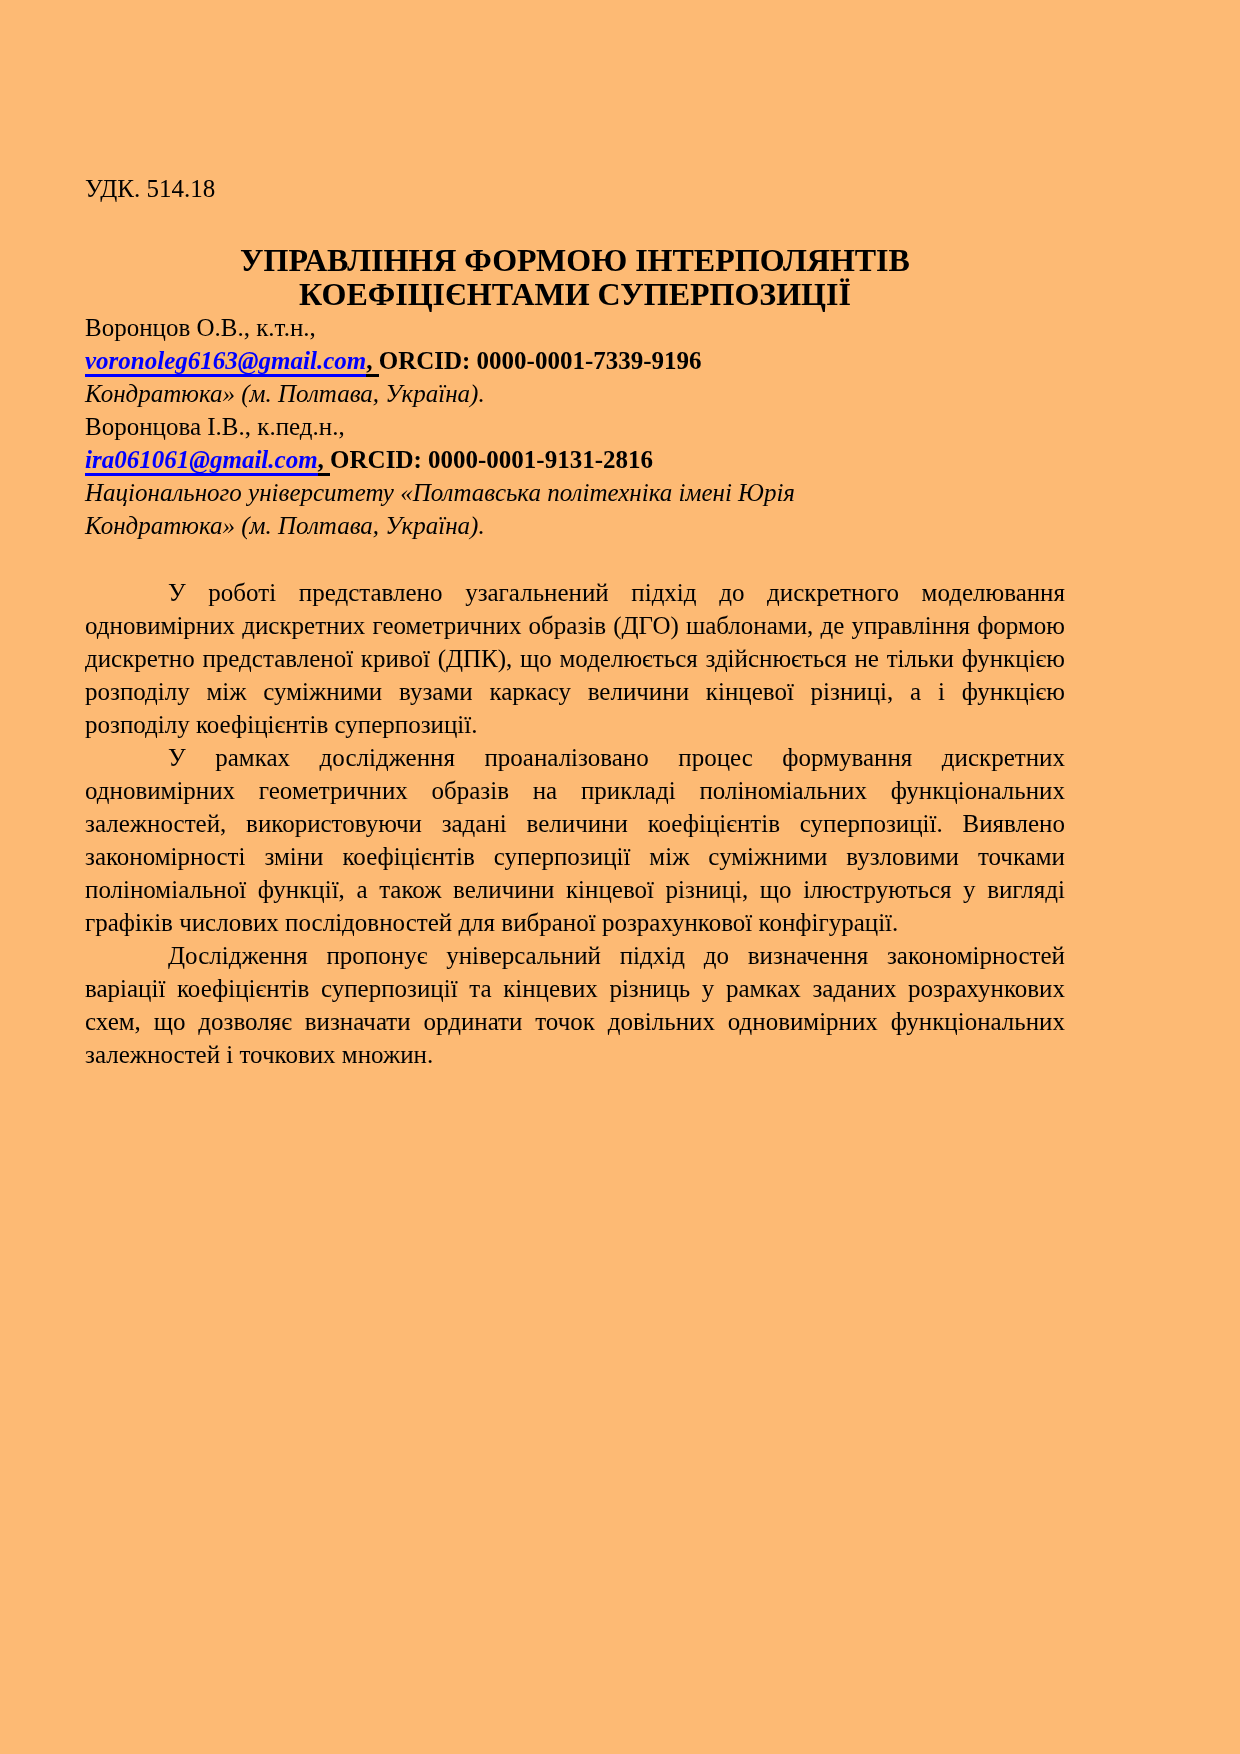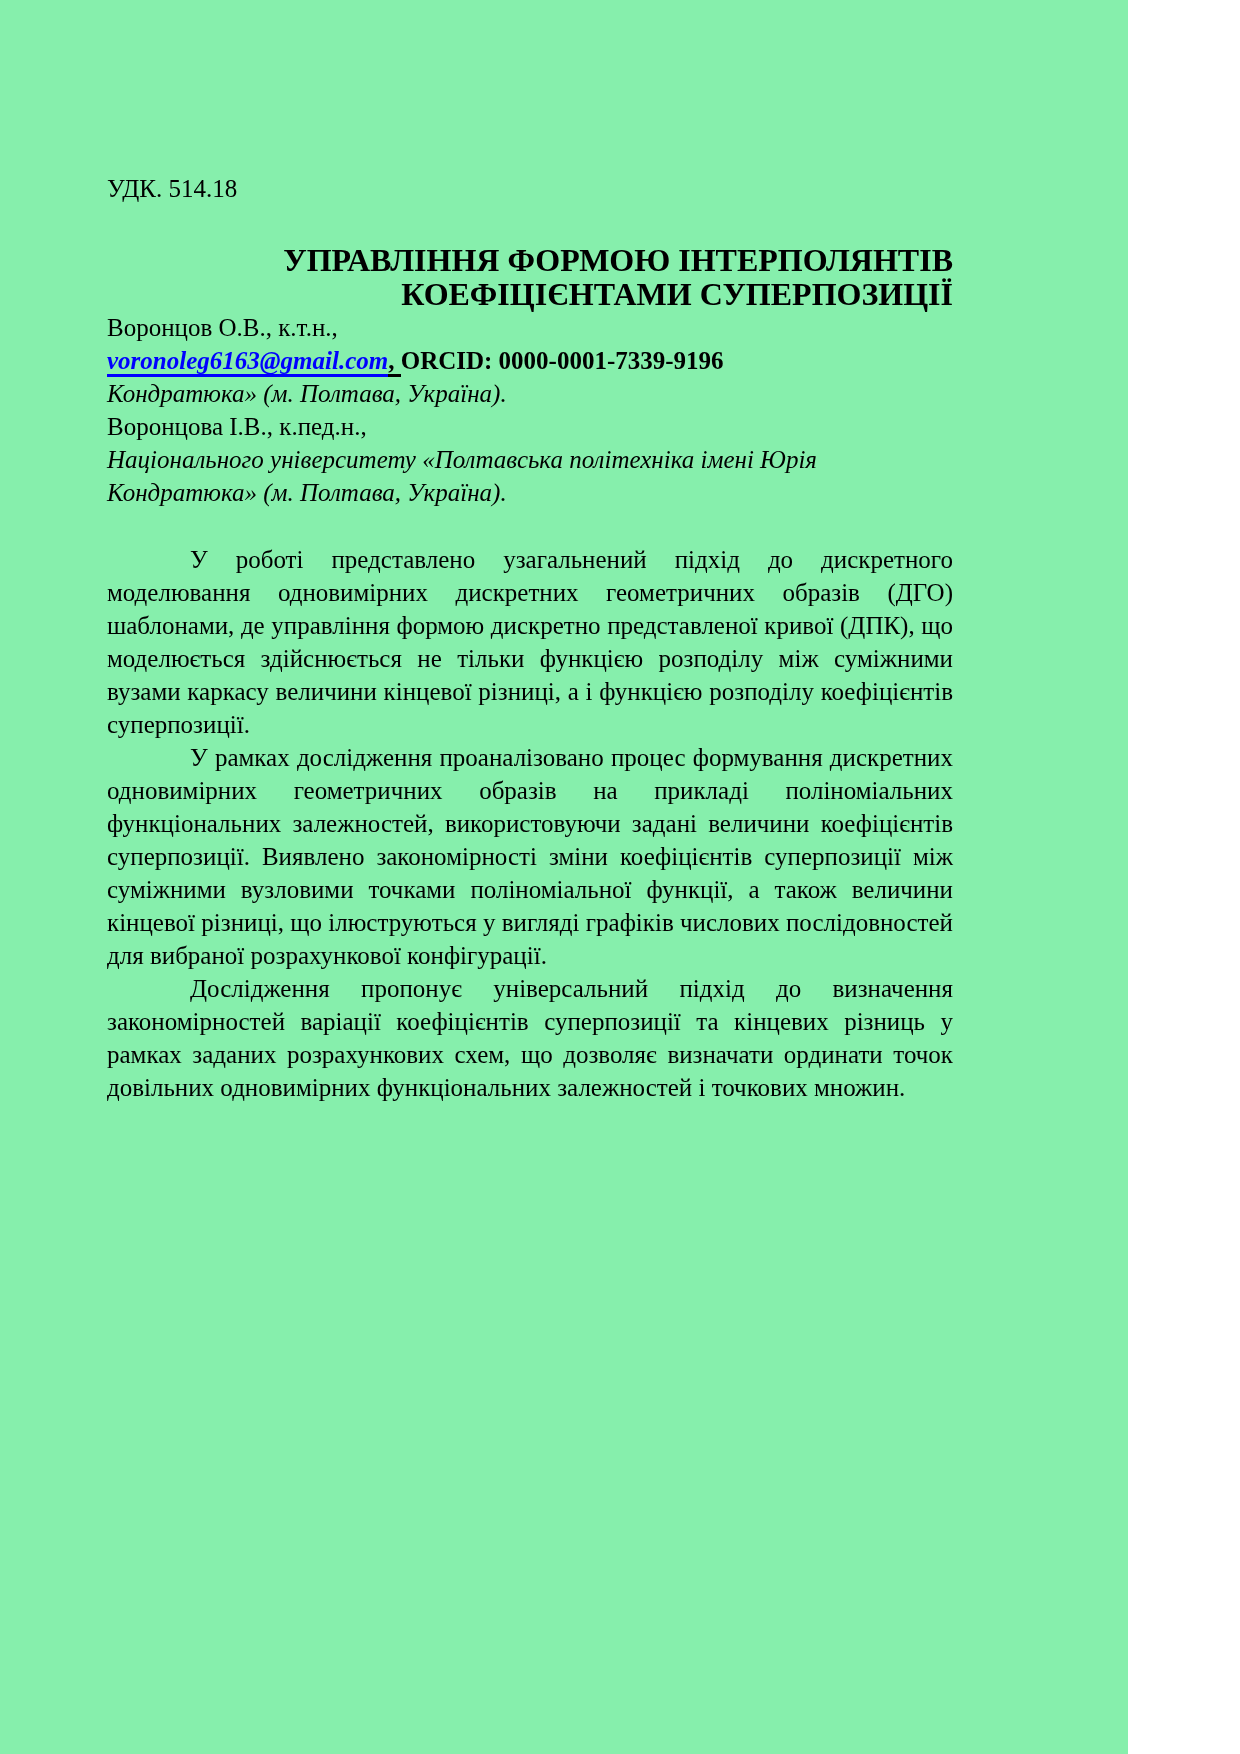--- a/index.html
+++ b/index.html
@@ -2,39 +2,39 @@
 <html lang="uk"><head>
 <meta charset="utf-8">
 <style>
   html, body {
     margin: 0;
     padding: 0;
     background: #ffffff;
   }
   .page {
     position: relative;
-    width: 1128px;
+    width: 1240px;
     min-height: 1754px;
     box-sizing: border-box;
-    background: #86efac;
+    background: #fdba74;
     color: #000000;
     font-family: "Liberation Serif", "DejaVu Serif", serif;
     font-size: 25px;
-    padding: 172px 175px 60px 107px;
+    padding: 172px 175px 60px 85px;
   }
   .udc {
     line-height: 33px;
     margin-bottom: 38px;
   }
   .title {
     margin: 0;
     font-size: 32px;
     font-weight: bold;
     line-height: 34px;
-    text-align: right;
+    text-align: center;
   }
   .title-line { display: block; }
   .authors-block {
     line-height: 33px;
   }
   .author-line { white-space: nowrap; }
   .affil-line {
     font-style: italic;
     white-space: nowrap;
   }
@@ -79,20 +79,21 @@
   <div class="authors-block">
 
     <div class="author-line">Воронцов О.В., к.т.н.,</div>
 
     <div class="author-line"><a class="email-link">voronoleg6163@gmail.com</a><span class="email-sep">, </span><span class="orcid">ORCID: 0000-0001-7339-9196</span></div>
 
     <div class="affil-line">Кондратюка» (м. Полтава, Україна).</div>
 
     <div class="author-line">Воронцова І.В., к.пед.н.,</div>
 
+    <div class="author-line"><a class="email-link">ira061061@gmail.com</a><span class="email-sep">, </span><span class="orcid">ORCID: 0000-0001-9131-2816</span></div>
 
     <div class="affil-line">Національного університету «Полтавська політехніка імені Юрія</div>
     <div class="affil-line">Кондратюка» (м. Полтава, Україна).</div>
   </div>
 
   <div class="abstract">
     <p>У роботі представлено узагальнений підхід до дискретного моделювання одновимірних дискретних геометричних образів (ДГО) шаблонами, де управління формою дискретно представленої кривої (ДПК), що моделюється здійснюється не тільки функцією розподілу між суміжними вузами каркасу величини кінцевої різниці, а і функцією розподілу коефіцієнтів суперпозиції.</p>
     <p>У рамках дослідження проаналізовано процес формування дискретних одновимірних геометричних образів на прикладі поліноміальних функціональних залежностей, використовуючи задані величини коефіцієнтів суперпозиції. Виявлено закономірності зміни коефіцієнтів суперпозиції між суміжними вузловими точками поліноміальної функції, а також величини кінцевої різниці, що ілюструються у вигляді графіків числових послідовностей для вибраної розрахункової конфігурації.</p>
     <p>Дослідження пропонує універсальний підхід до визначення закономірностей варіації коефіцієнтів суперпозиції та кінцевих різниць у рамках заданих розрахункових схем, що дозволяє визначати ординати точок довільних одновимірних функціональних залежностей і точкових множин.</p>
   </div>

